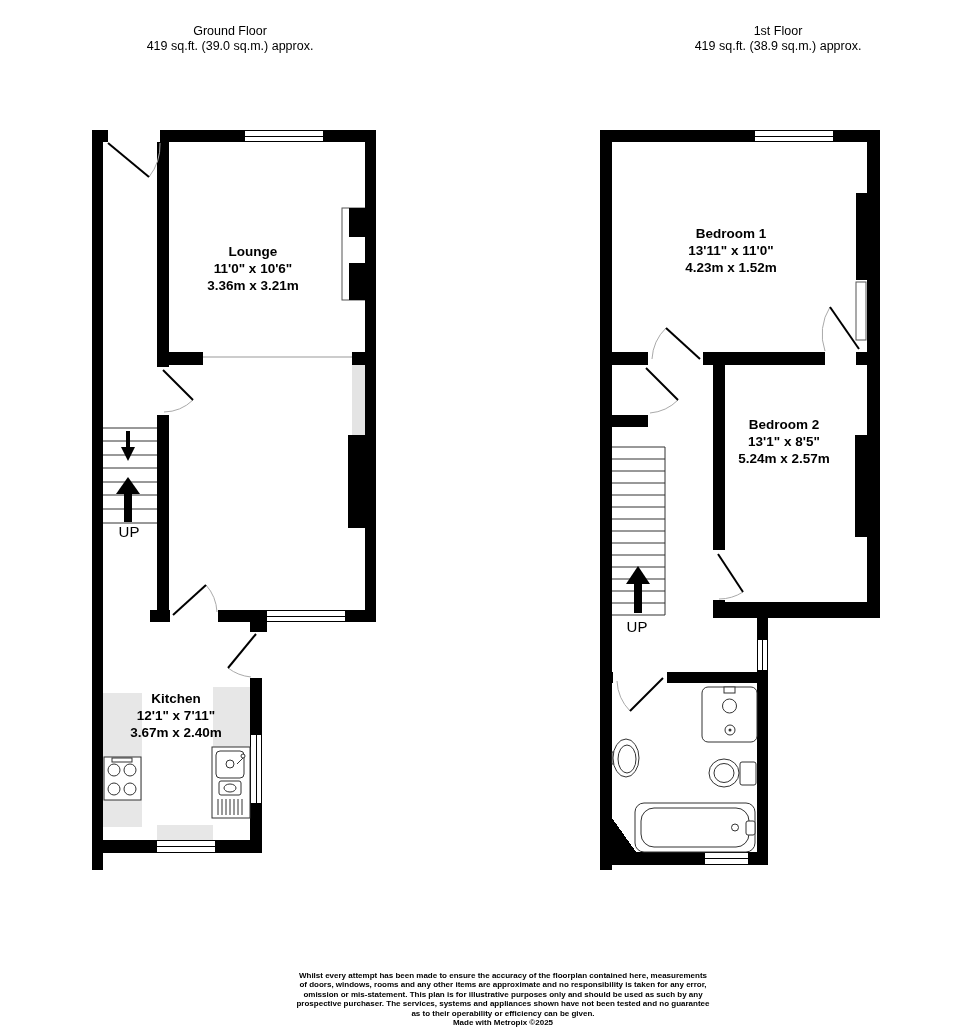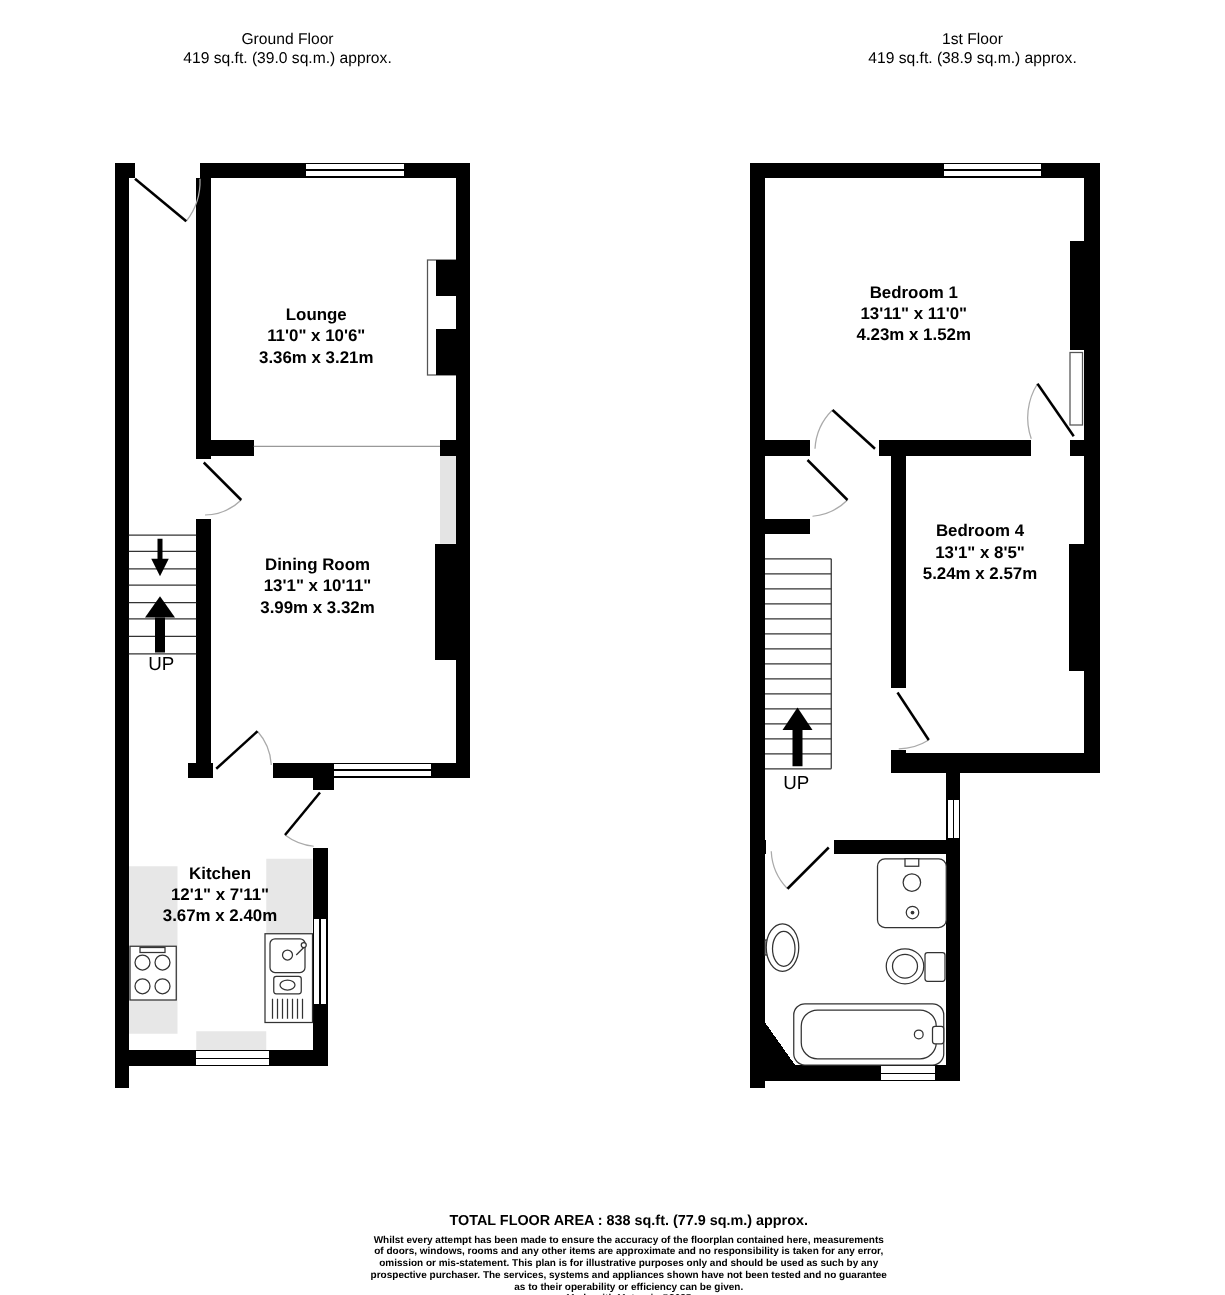--- a/index.html
+++ b/index.html
@@ -280,46 +280,40 @@
   <div class="floor-header" style="left:738px;top:24px;margin-left:40px;">
     <div>1st Floor</div>
     <div>419 sq.ft. (38.9 sq.m.) approx.</div>
   </div>
 
   <div class="room-label" style="left:253px;top:211px;margin-top:32px;">
     <div>Lounge</div>
     <div>11'0" x 10'6"</div>
     <div>3.36m x 3.21m</div>
   </div>
-  <div class="room-label" style="left:254px;top:443px;">
-    <div>Dining Room</div>
-    <div>13'1" x 10'11"</div>
-    <div>3.99m x 3.32m</div>
-  </div>
   <div class="room-label" style="left:176px;top:690px;">
     <div>Kitchen</div>
     <div>12'1" x 7'11"</div>
     <div>3.67m x 2.40m</div>
   </div>
   <div class="room-label" style="left:731px;top:225px;">
     <div>Bedroom 1</div>
     <div>13'11" x 11'0"</div>
     <div>4.23m x 1.52m</div>
   </div>
   <div class="room-label" style="left:784px;top:416px;">
-    <div>Bedroom 4</div>
+    <div>Bedroom 2</div>
     <div>13'1" x 8'5"</div>
     <div>5.24m x 2.57m</div>
   </div>
 
   <div class="up-label" style="left:129px;top:523px;">UP</div>
   <div class="up-label" style="left:637px;top:618px;">UP</div>
 
   <div class="footer">
-    <div class="footer-total">TOTAL FLOOR AREA : 838 sq.ft. (77.9 sq.m.) approx.</div>
     <div class="footer-line">Whilst every attempt has been made to ensure the accuracy of the floorplan contained here, measurements</div>
     <div class="footer-line">of doors, windows, rooms and any other items are approximate and no responsibility is taken for any error,</div>
     <div class="footer-line">omission or mis-statement. This plan is for illustrative purposes only and should be used as such by any</div>
     <div class="footer-line">prospective purchaser. The services, systems and appliances shown have not been tested and no guarantee</div>
     <div class="footer-line">as to their operability or efficiency can be given.</div>
     <div class="footer-line">Made with Metropix ©2025</div>
   </div>
 
 </div>
 

